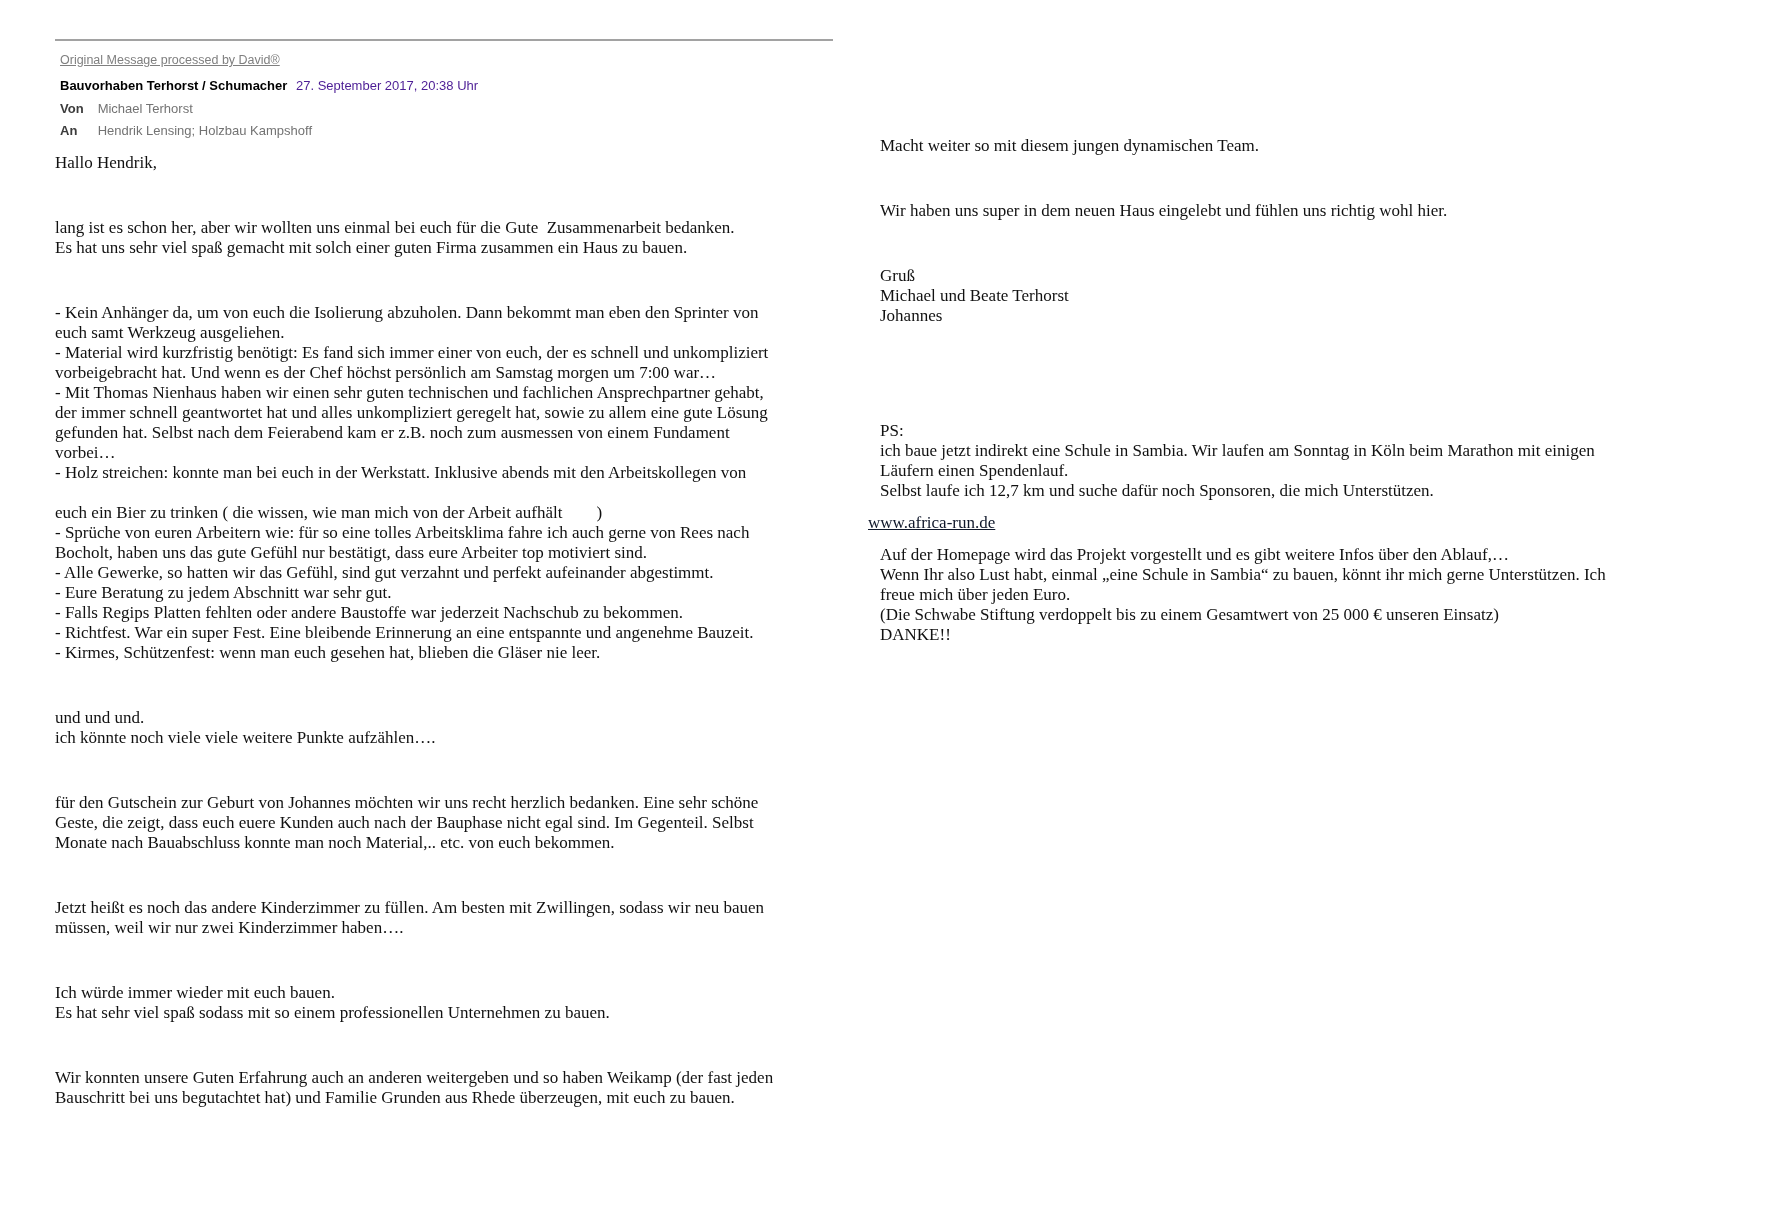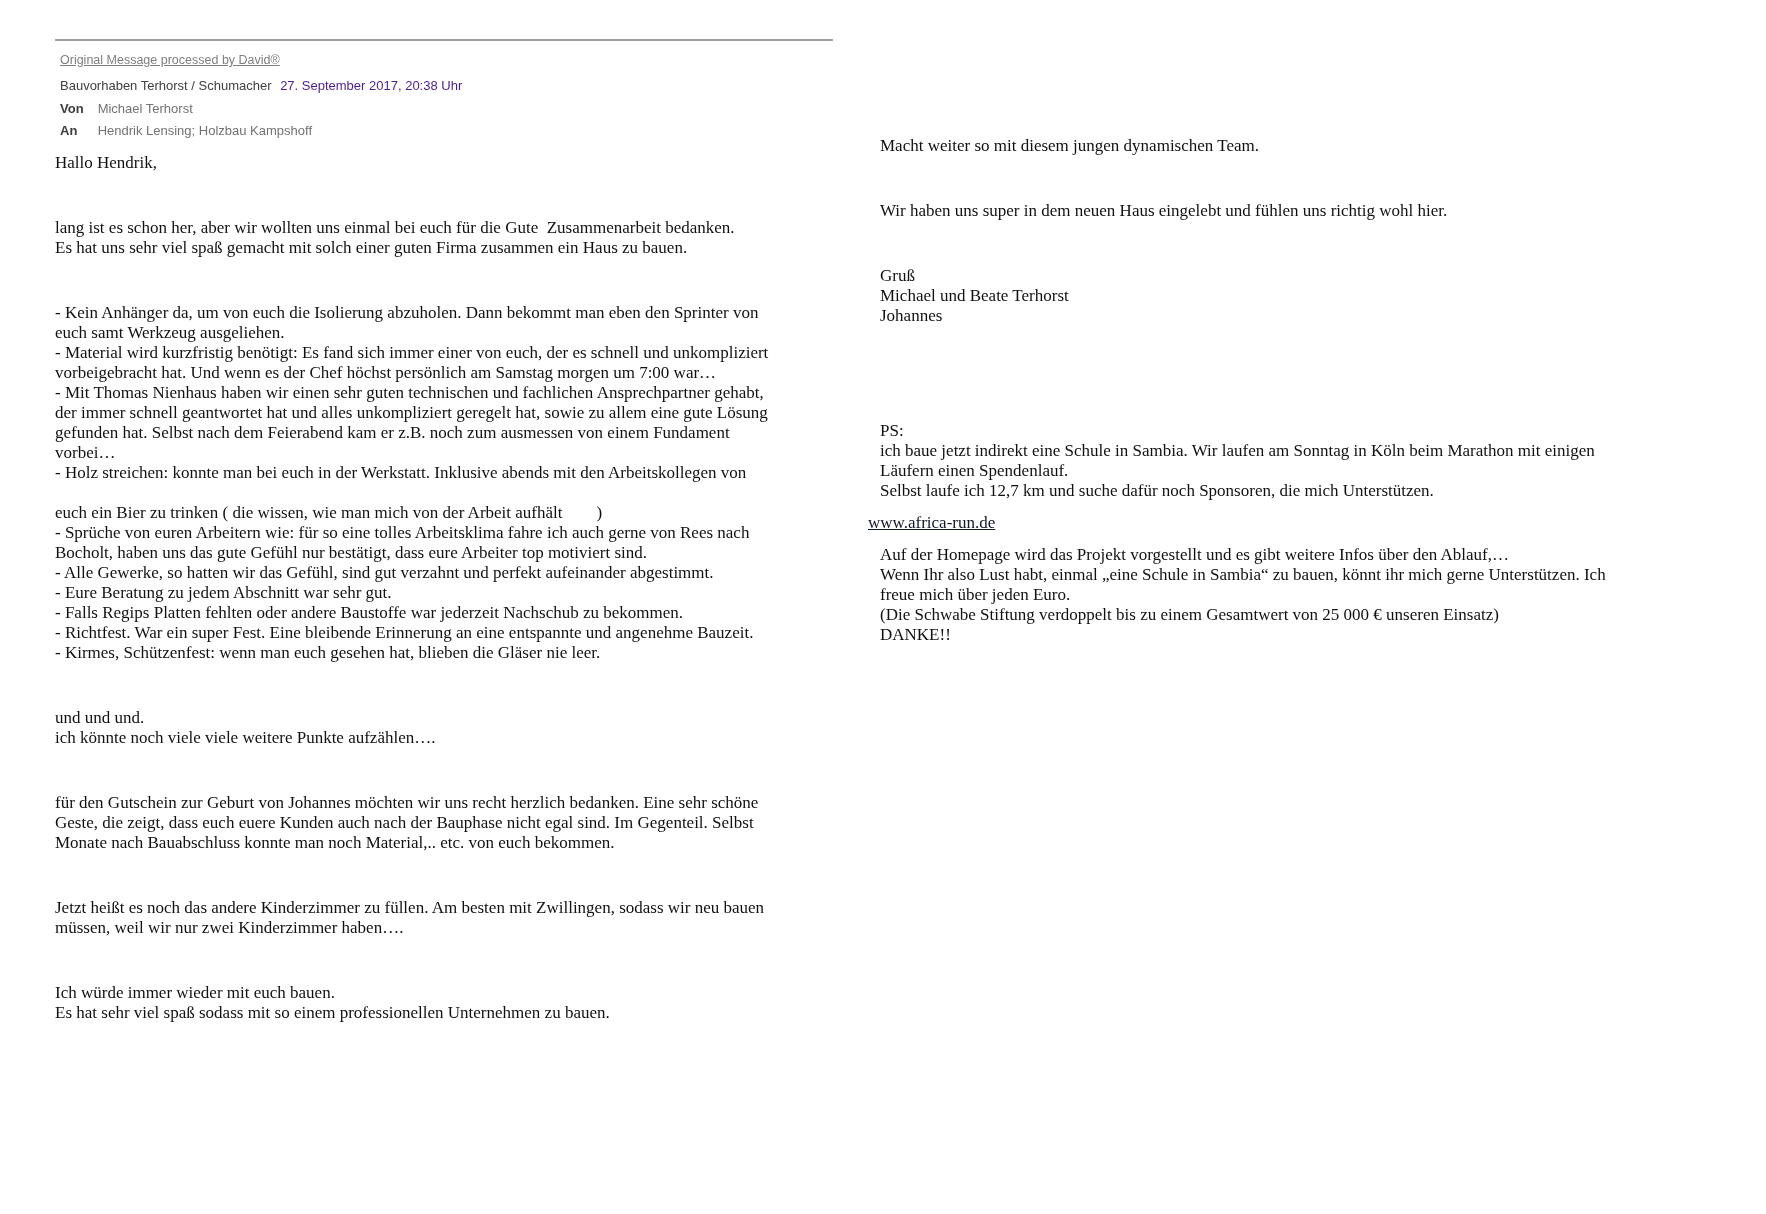--- a/index.html
+++ b/index.html
@@ -26,21 +26,21 @@
     white-space: nowrap;
   }
   .note {
     top: 53px;
     font-size: 12.5px;
     color: #7f7f7f;
     text-decoration: underline;
     cursor: pointer;
   }
   .subject { top: 78px; }
-  .subject .title { font-weight: normal; color: #404040; }
+  .subject .title { font-weight: bold; color: #000000; }
   .subject .date { color: #4c1d95; margin-left: 5px; }
   .addr-row .label {
     font-weight: bold;
     display: inline-block;
     min-width: 34px;
   }
   .addr-row .addr-link {
     color: #737373;
     cursor: pointer;
   }
@@ -126,20 +126,22 @@
 - Kirmes, Schützenfest: wenn man euch gesehen hat, blieben die Gläser nie leer.</p>
     <p class="para">und und und.
 ich könnte noch viele viele weitere Punkte aufzählen….</p>
     <p class="para">für den Gutschein zur Geburt von Johannes möchten wir uns recht herzlich bedanken. Eine sehr schöne
 Geste, die zeigt, dass euch euere Kunden auch nach der Bauphase nicht egal sind. Im Gegenteil. Selbst
 Monate nach Bauabschluss konnte man noch Material,.. etc. von euch bekommen.</p>
     <p class="para">Jetzt heißt es noch das andere Kinderzimmer zu füllen. Am besten mit Zwillingen, sodass wir neu bauen
 müssen, weil wir nur zwei Kinderzimmer haben….</p>
     <p class="para">Ich würde immer wieder mit euch bauen.
 Es hat sehr viel spaß sodass mit so einem professionellen Unternehmen zu bauen.</p>
+    <p class="para">Wir konnten unsere Guten Erfahrung auch an anderen weitergeben und so haben Weikamp (der fast jeden
+Bauschritt bei uns begutachtet hat) und Familie Grunden aus Rhede überzeugen, mit euch zu bauen.</p>
   </div>
 
   <div class="rightcol bodytext">
     <div class="block mb45">Macht weiter so mit diesem jungen dynamischen Team.</div>
     <div class="block mb45">Wir haben uns super in dem neuen Haus eingelebt und fühlen uns richtig wohl hier.</div>
     <div class="block mb95">Gruß
 Michael und Beate Terhorst
 Johannes</div>
     <div class="block">PS:
 ich baue jetzt indirekt eine Schule in Sambia. Wir laufen am Sonntag in Köln beim Marathon mit einigen

